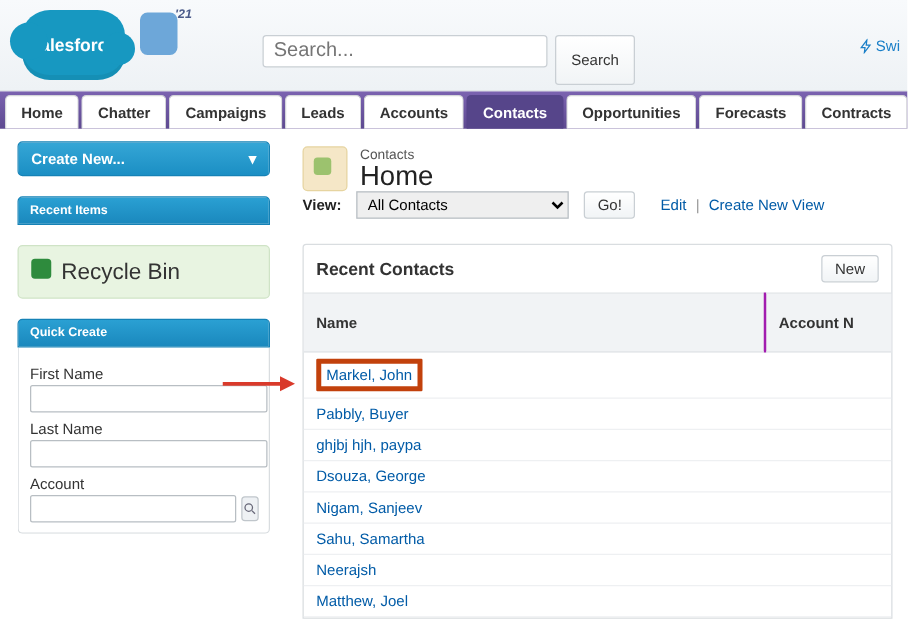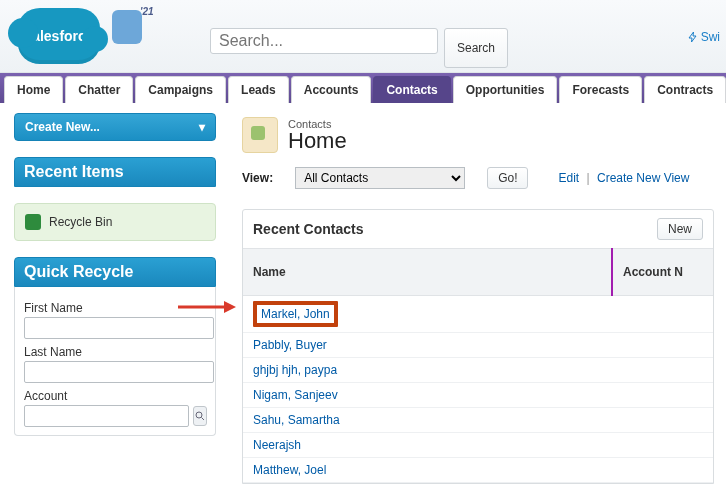--- a/index.html
+++ b/index.html
@@ -25,38 +25,38 @@
   .tab{background:#fff;border:1px solid #d4d6d9;border-bottom:none;margin-top:3px;border-radius:4px 4px 0 0;padding:6px 12px 0;font-size:12px;font-weight:bold;color:#333;margin-right:2px;white-space:nowrap;cursor:pointer}
   .tab.active{background:#56458a;color:#fff;border-color:#56458a}
 
   
   .body{display:flex}
   .side{width:226px;padding:10px 10px 0 14px;box-sizing:border-box}
   .main{flex:1;padding:10px 0 0 16px;box-sizing:border-box}
 
   
   .create{background:linear-gradient(#35a6d6,#1b8fc4);color:#fff;border:1px solid #1582b6;border-radius:4px;padding:6px 10px;font-size:12px;font-weight:bold;display:flex;justify-content:space-between;align-items:center;cursor:pointer}
-  .sh{background:linear-gradient(#2aa0d3,#1a88bd);color:#fff;border:1px solid #1582b6;border-radius:4px 4px 0 0;padding:5px 9px;font-size:16px;font-weight:bold;margin-top:16px}
+  .sh{background:linear-gradient(#2aa0d3,#1a88bd);color:#fff;border:1px solid #1582b6;border-radius:4px 4px 0 0;padding:5px 9px;font-size:10px;font-weight:bold;margin-top:16px}
   .sbox{border:1px solid #d9dde0;border-top:none;border-radius:0 0 4px 4px;padding:8px 9px}
   .ri{display:flex;align-items:center;gap:6px;padding:3px 0;font-size:12px}
   .ri-ic{width:14px;height:14px;background:#e8a23e;border-radius:2px}
-  .recycle{margin-top:16px;border:1px solid #cfe3c6;background:#e8f4e1;border-radius:4px;padding:10px 10px;display:flex;align-items:center;gap:8px;font-size:12px;color:#333}
+  .recycle{margin-top:16px;border:1px solid #cfe3c6;background:#e8f4e1;border-radius:4px;padding:10px 10px;display:flex;gap:8px;font-size:18px;color:#333}
   .rc-ic{width:16px;height:16px;background:#2e8b3d;border-radius:3px}
   .qc-label{display:block;font-size:12px;color:#333;margin-top:6px}
   .qc-in{width:180px;height:20px;border:1px solid #b8bec3;border-radius:2px;margin-top:2px;padding:0 4px;font-size:12px}
   .qc-row{display:flex;align-items:flex-end;gap:4px}
   .lookup{width:18px;height:18px;background:#eef1f4;border:1px solid #c0c6cb;border-radius:3px;display:flex;align-items:center;justify-content:center;cursor:pointer;margin-bottom:1px}
 
   
   .pg-head{display:flex;align-items:center;gap:10px;margin-top:4px}
   .pg-ic{width:34px;height:34px;background:#f5e7c7;border:1px solid #e6d4a0;border-radius:4px;position:relative}
   .pg-ic::after{content:"";position:absolute;left:8px;top:8px;width:14px;height:14px;background:#9cc26e;border-radius:3px}
   .pg-sub{font-size:11px;color:#555}
   .pg-title{font-size:22px;color:#222;line-height:1}
-  .view-row{margin-top:14px;display:flex;align-items:center;gap:22px;font-size:12px}
+  .view-row{display:flex;align-items:center;gap:12px;font-size:12px}
   .view-row b{font-weight:bold}
   .view-sel{height:22px;border:1px solid #b8bec3;font-size:12px;padding:1px 4px;width:170px}
   .view-links{margin-left:8px;color:#015ba7}
   .pipe{color:#999;margin:0 4px}
 
   .panel{margin-top:20px;border:1px solid #d9dde0;border-radius:3px 3px 0 0;width:470px}
   .panel-hd{display:flex;justify-content:space-between;align-items:center;padding:8px 10px}
   .panel-ttl{font-size:14px;font-weight:bold;color:#333}
   .tbl{width:100%;border-collapse:collapse;font-size:12px}
   .tbl th{background:#f1f3f5;border-top:1px solid #e0e3e6;border-bottom:1px solid #e0e3e6;text-align:left;padding:16px 10px;font-weight:bold;color:#333}
@@ -106,21 +106,21 @@
       <span>▾</span>
     </div>
 
     <div class="sh">Recent Items</div>
 
     <div class="recycle">
       <span class="rc-ic"></span>
       <span>Recycle Bin</span>
     </div>
 
-    <div class="sh">Quick Recycle</div>
+    <div class="sh">Quick Create</div>
     <div class="sbox">
       <label class="qc-label">First Name</label>
       <input class="qc-in" style="">
       <label class="qc-label">Last Name</label>
       <input class="qc-in" style="">
       <label class="qc-label">Account</label>
       <div class="qc-row">
         <input class="qc-in" style="width: 158px;">
         <span class="lookup">
           <svg width="12" height="12" viewBox="0 0 24 24" fill="none" stroke="#667" stroke-width="2">
@@ -173,20 +173,24 @@
             </tr>
             <tr>
               <td><a href="#">Pabbly, Buyer</a></td>
               <td></td>
             </tr>
             <tr>
               <td><a href="#">ghjbj hjh, paypa</a></td>
               <td></td>
             </tr>
             <tr>
+              <td><a href="#">Dsouza, George</a></td>
+              <td></td>
+            </tr>
+            <tr>
               <td><a href="#">Nigam, Sanjeev</a></td>
               <td></td>
             </tr>
             <tr>
               <td><a href="#">Sahu, Samartha</a></td>
               <td></td>
             </tr>
             <tr>
               <td><a href="#">Neerajsh</a></td>
               <td></td>

